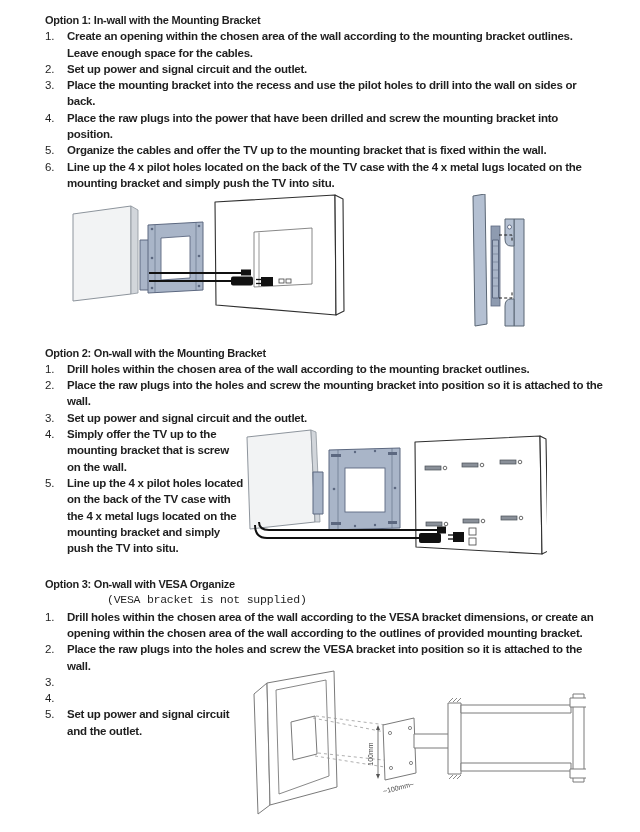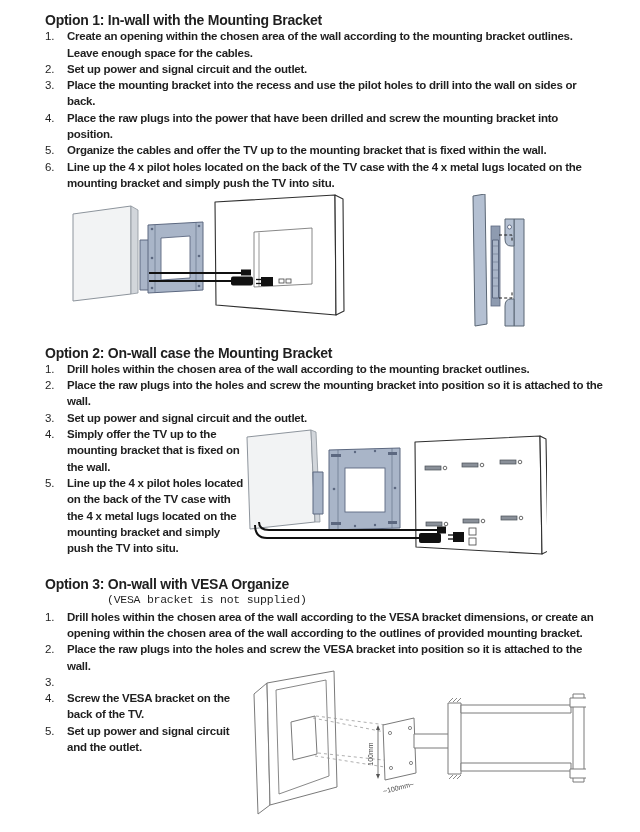--- a/index.html
+++ b/index.html
@@ -4,21 +4,21 @@
 <style>
   html,body{margin:0;padding:0;}
   body{
     width:640px;height:832px;overflow:hidden;background:#ffffff;
     font-family:"Liberation Sans",sans-serif;
     font-size:11.5px;line-height:16.3px;letter-spacing:-0.25px;color:#1f1f1f;
   }
   .page{padding:12px 36px 0 45px;}
   .section{margin:0;}
   .section + .section{margin-top:6px;}
-  .section-title{font-size:14px;font-weight:bold;margin:0;}
+  .section-title{font-size:11px;font-weight:bold;margin:0;}
   .section-subtitle{padding-left:62px;font-family:Liberation Mono, monospace;}
   .steps{margin:0;}
   .step{display:flex;}
   .step-num{flex:0 0 22px;}
   .step-text{flex:1;font-weight:bold;}
   .wrap-row{display:flex;align-items:flex-start;}
   .col-text{flex:0 0 200px;}
   .col-text.w3{flex:0 0 206px;}
   .col-diagram{flex:1;}
   .diagram1{margin:3px 0 3px 8px;}
@@ -151,41 +151,41 @@
         </g>
         <g>
           <polyline class="dash" points="446,41 459,41 459,48"></polyline>
           <polyline class="dash" points="446,104 459,104 459,97"></polyline>
         </g>
       </svg>
     </div>
   </div>
 
   <div class="section">
-    <h2 class="section-title">Option 2: On-wall case the Mounting Bracket</h2>
+    <h2 class="section-title">Option 2: On-wall with the Mounting Bracket</h2>
     <div class="steps">
       <div class="step">
         <span class="step-num">1.</span>
         <span class="step-text">Drill holes within the chosen area of the wall according to the mounting bracket outlines.</span>
       </div>
       <div class="step">
         <span class="step-num">2.</span>
         <span class="step-text">Place the raw plugs into the holes and screw the mounting bracket into position so it is attached to the wall.</span>
       </div>
       <div class="step">
         <span class="step-num">3.</span>
         <span class="step-text">Set up power and signal circuit and the outlet.</span>
       </div>
     </div>
 
     <div class="wrap-row">
       <div class="col-text steps">
         <div class="step">
           <span class="step-num">4.</span>
-          <span class="step-text">Simply offer the TV up to the mounting bracket that is fixed on the wall.</span>
+          <span class="step-text">Simply offer the TV up to the mounting bracket that is screw on the wall.</span>
         </div>
         <div class="step">
           <span class="step-num">5.</span>
           <span class="step-text">Line up the 4 x pilot holes located on the back of the TV case with the 4 x metal lugs located on the mounting bracket and simply push the TV into situ.</span>
         </div>
       </div>
 
       <div class="col-diagram">
         <svg width="302" height="148" viewBox="0 0 302 148">
 
@@ -269,21 +269,20 @@
       </div>
     </div>
 
     <div class="wrap-row">
       <div class="col-text w3 steps">
         <div class="step">
           <span class="step-num">3.</span>
         </div>
         <div class="step">
           <span class="step-num">4.</span>
-          <span class="step-text">Screw the VESA bracket on the back of the TV.</span>
         </div>
         <div class="step">
           <span class="step-num">5.</span>
           <span class="step-text">Set up power and signal circuit and the outlet.</span>
         </div>
       </div>
 
       <div class="col-diagram">
         <svg width="335" height="150" viewBox="0 0 335 150">
 

